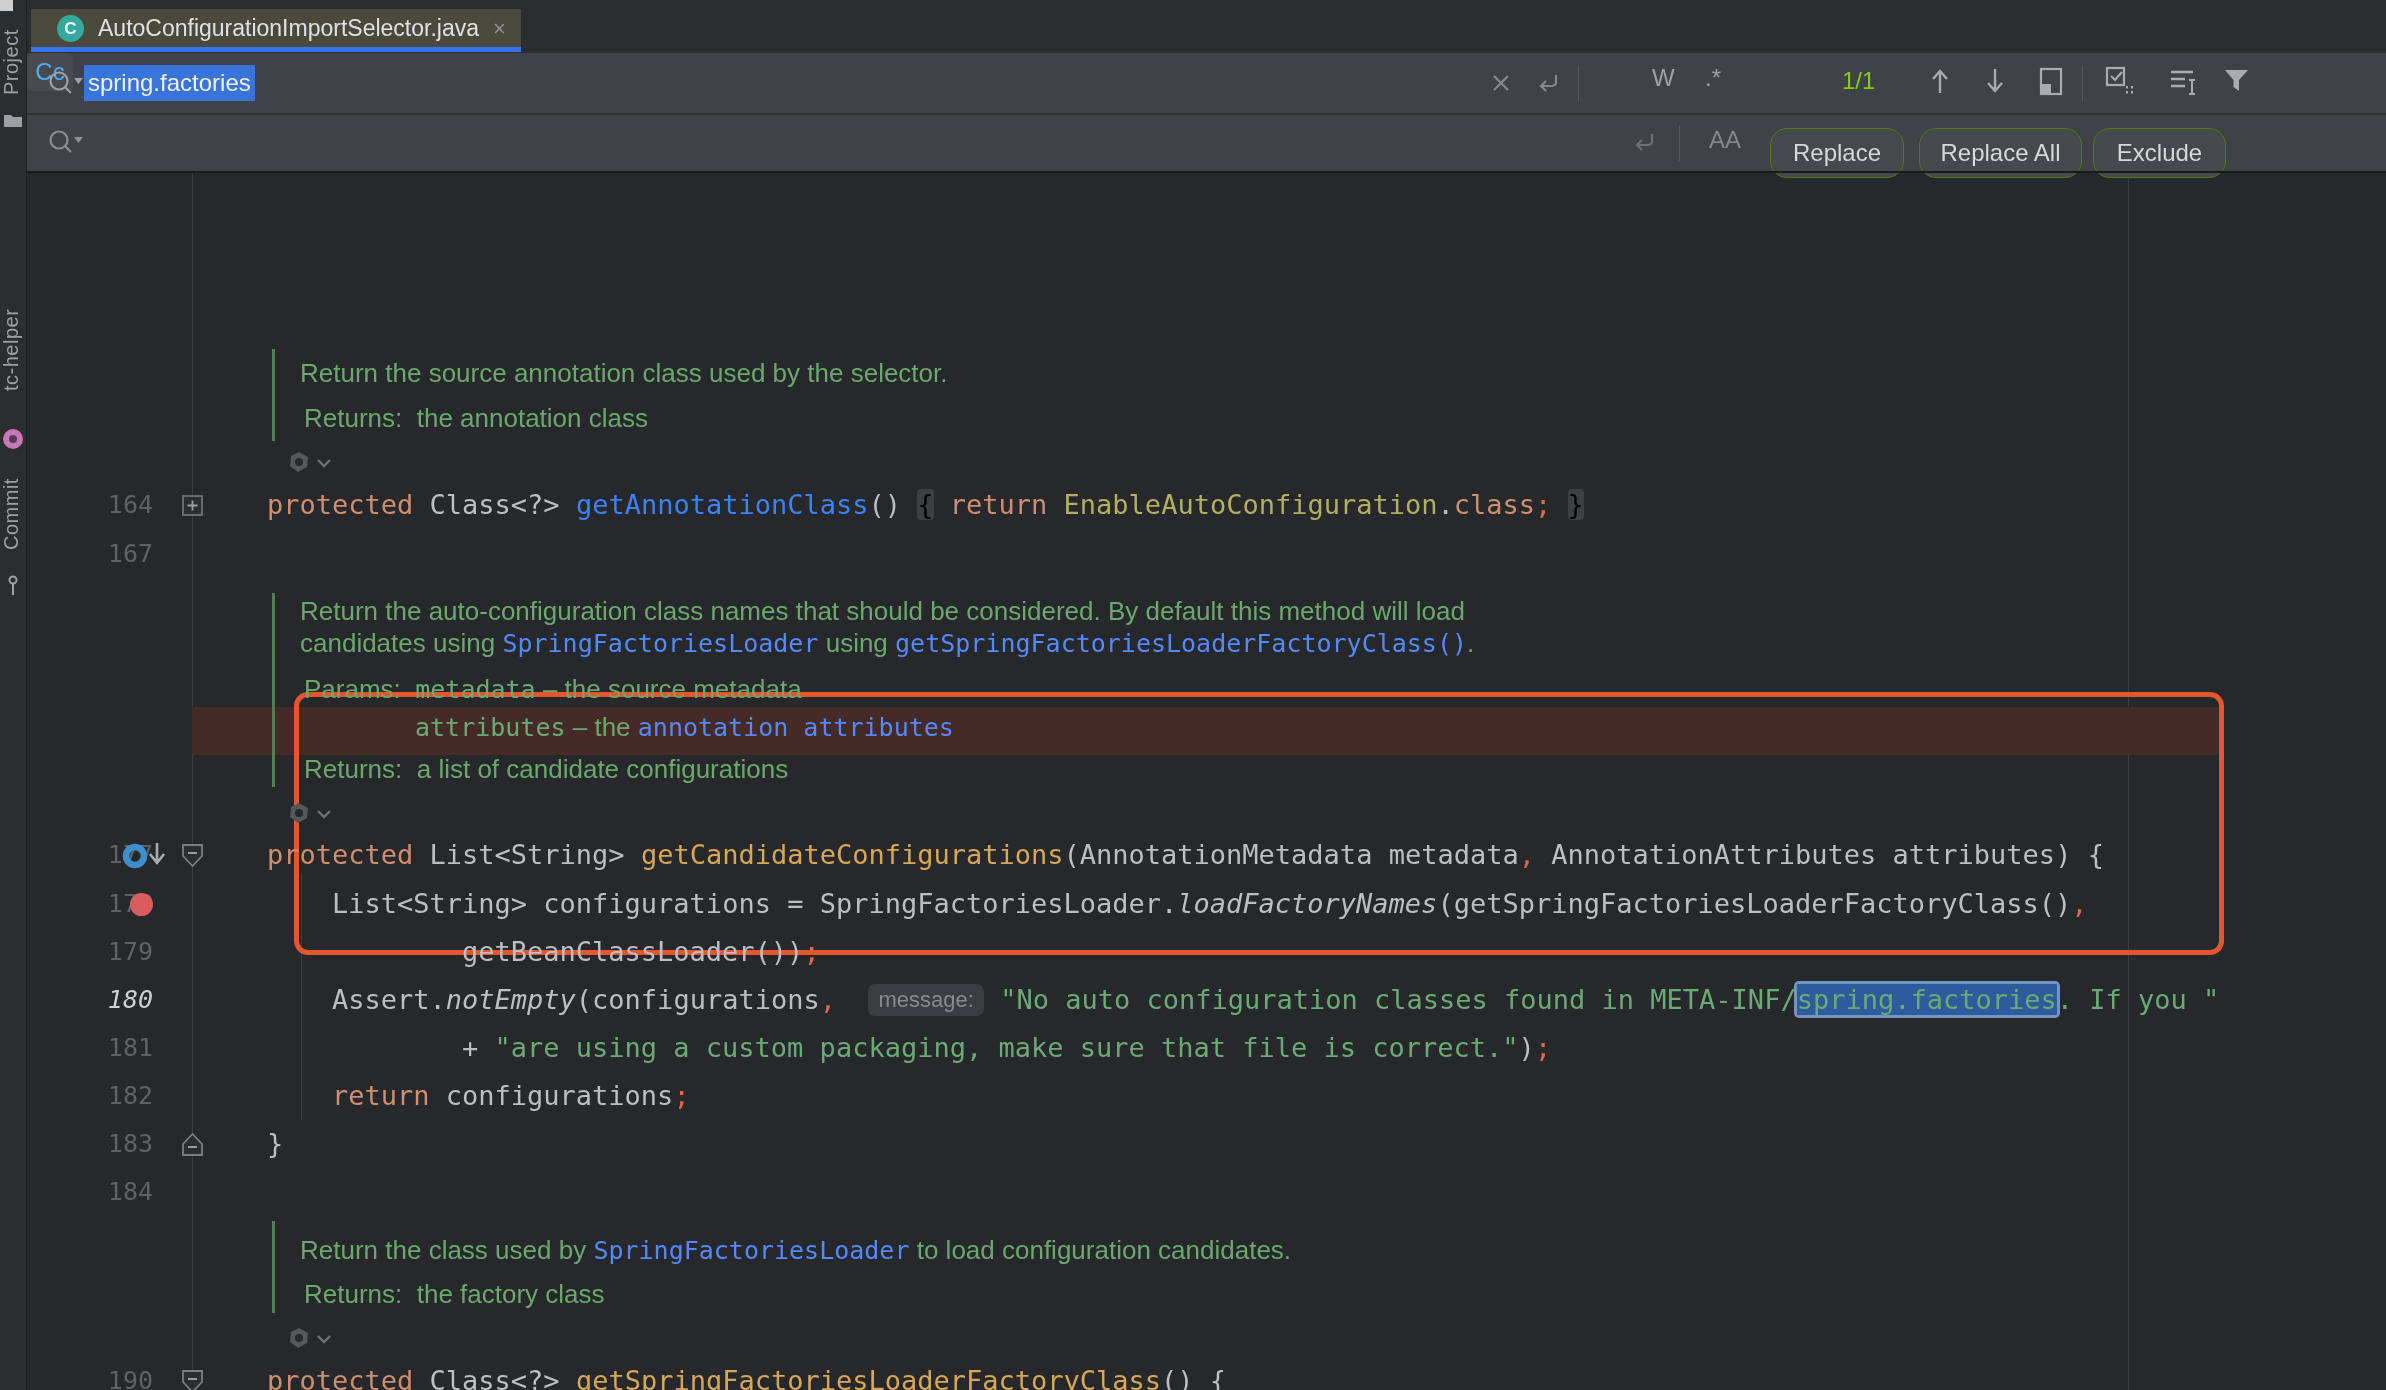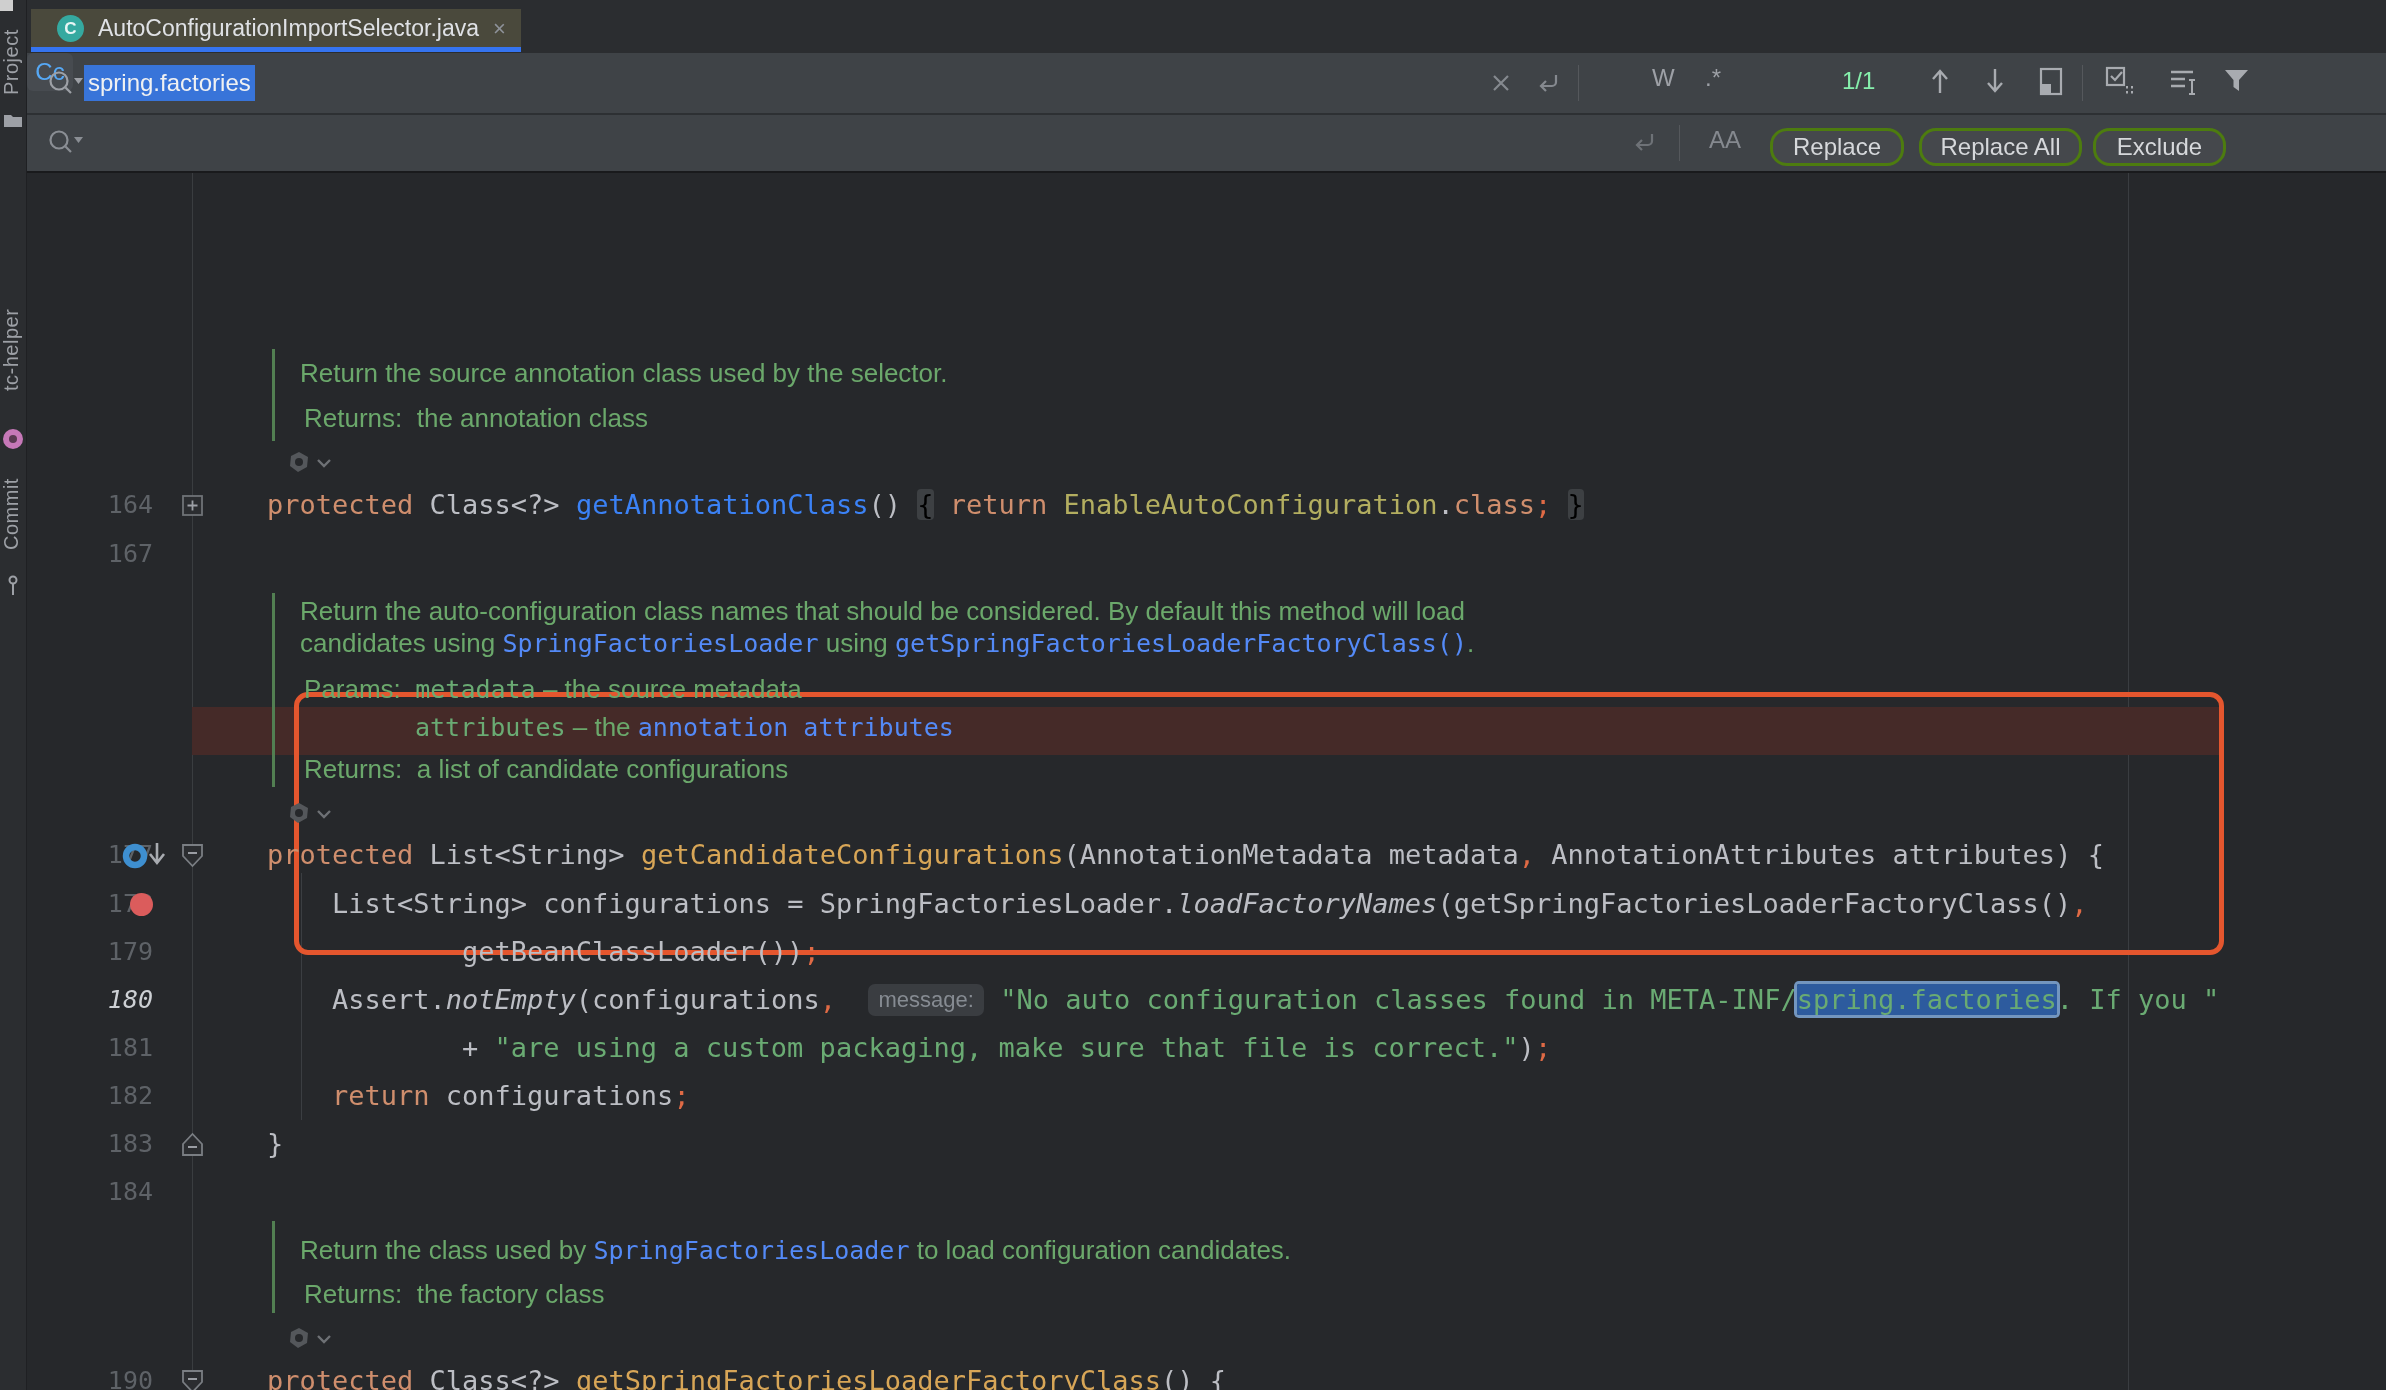--- a/index.html
+++ b/index.html
@@ -24,22 +24,22 @@
   #replrow{position:absolute;left:27px;top:115px;right:0;height:56px;background:#3F4347;z-index:4;}
   #row-div{position:absolute;left:27px;top:113px;right:0;height:2px;background:#2D3033;z-index:5;}
   #panel-bottom{position:absolute;left:27px;top:171px;right:0;height:2px;background:#191A1C;z-index:5;}
   .vsep{position:absolute;top:12px;width:1px;height:36px;background:#55585C;}
   .bar-ic{position:absolute;display:flex;align-items:center;justify-content:center;}
   #query-sel{position:absolute;left:57px;top:12px;height:36px;line-height:36px;background:#3874D9;color:#F0F1F2;
     font-size:24px;padding:0 4px;}
   .toggle{position:absolute;top:11px;font-size:24px;color:#9DA0A6;}
   #tg-case{left:1565px;top:11px;width:46px;height:38px;background:#474B50;border-radius:6px;color:#56A8F5;
     font-size:24px;display:flex;align-items:center;justify-content:center;}
-  #match-count{position:absolute;left:1815px;top:14px;font-size:24px;color:#86efac;}
-  .fbtn{position:absolute;top:13px;height:38px;border:3px solid #4d7c0f;border-radius:17px;background:#45484C;
+  #match-count{position:absolute;left:1815px;top:14px;font-size:24px;color:#84cc16;}
+  .fbtn{position:absolute;top:13px;height:50px;border:1px solid #4d7c0f;border-radius:17px;background:#45484C;
     color:#D6D8DB;font-size:24px;display:flex;align-items:center;justify-content:center;box-sizing:border-box;}
   
   #editor{position:absolute;left:27px;top:173px;right:0;bottom:0;background:#26282B;overflow:hidden;}
   #gutter-sep{position:absolute;left:165px;top:0;bottom:0;width:1px;background:#3A3D40;}
   .margin-guide{position:absolute;left:2101px;top:0;bottom:0;width:1px;background:#3A3D41;}
   .indent-guide{position:absolute;width:1px;background:#3B3E42;}
   #bp-band{position:absolute;left:165px;top:534px;width:2031px;height:48px;background:#452A28;z-index:1;}
   #obox{position:absolute;left:267px;top:519px;width:1930px;height:263px;border:5px solid #E4562E;border-radius:14px;z-index:2;box-sizing:border-box;}
   .docbar{position:absolute;width:3px;background:#527F52;z-index:2;}
   .ed-line{position:absolute;height:48px;line-height:48px;white-space:pre;z-index:3;

